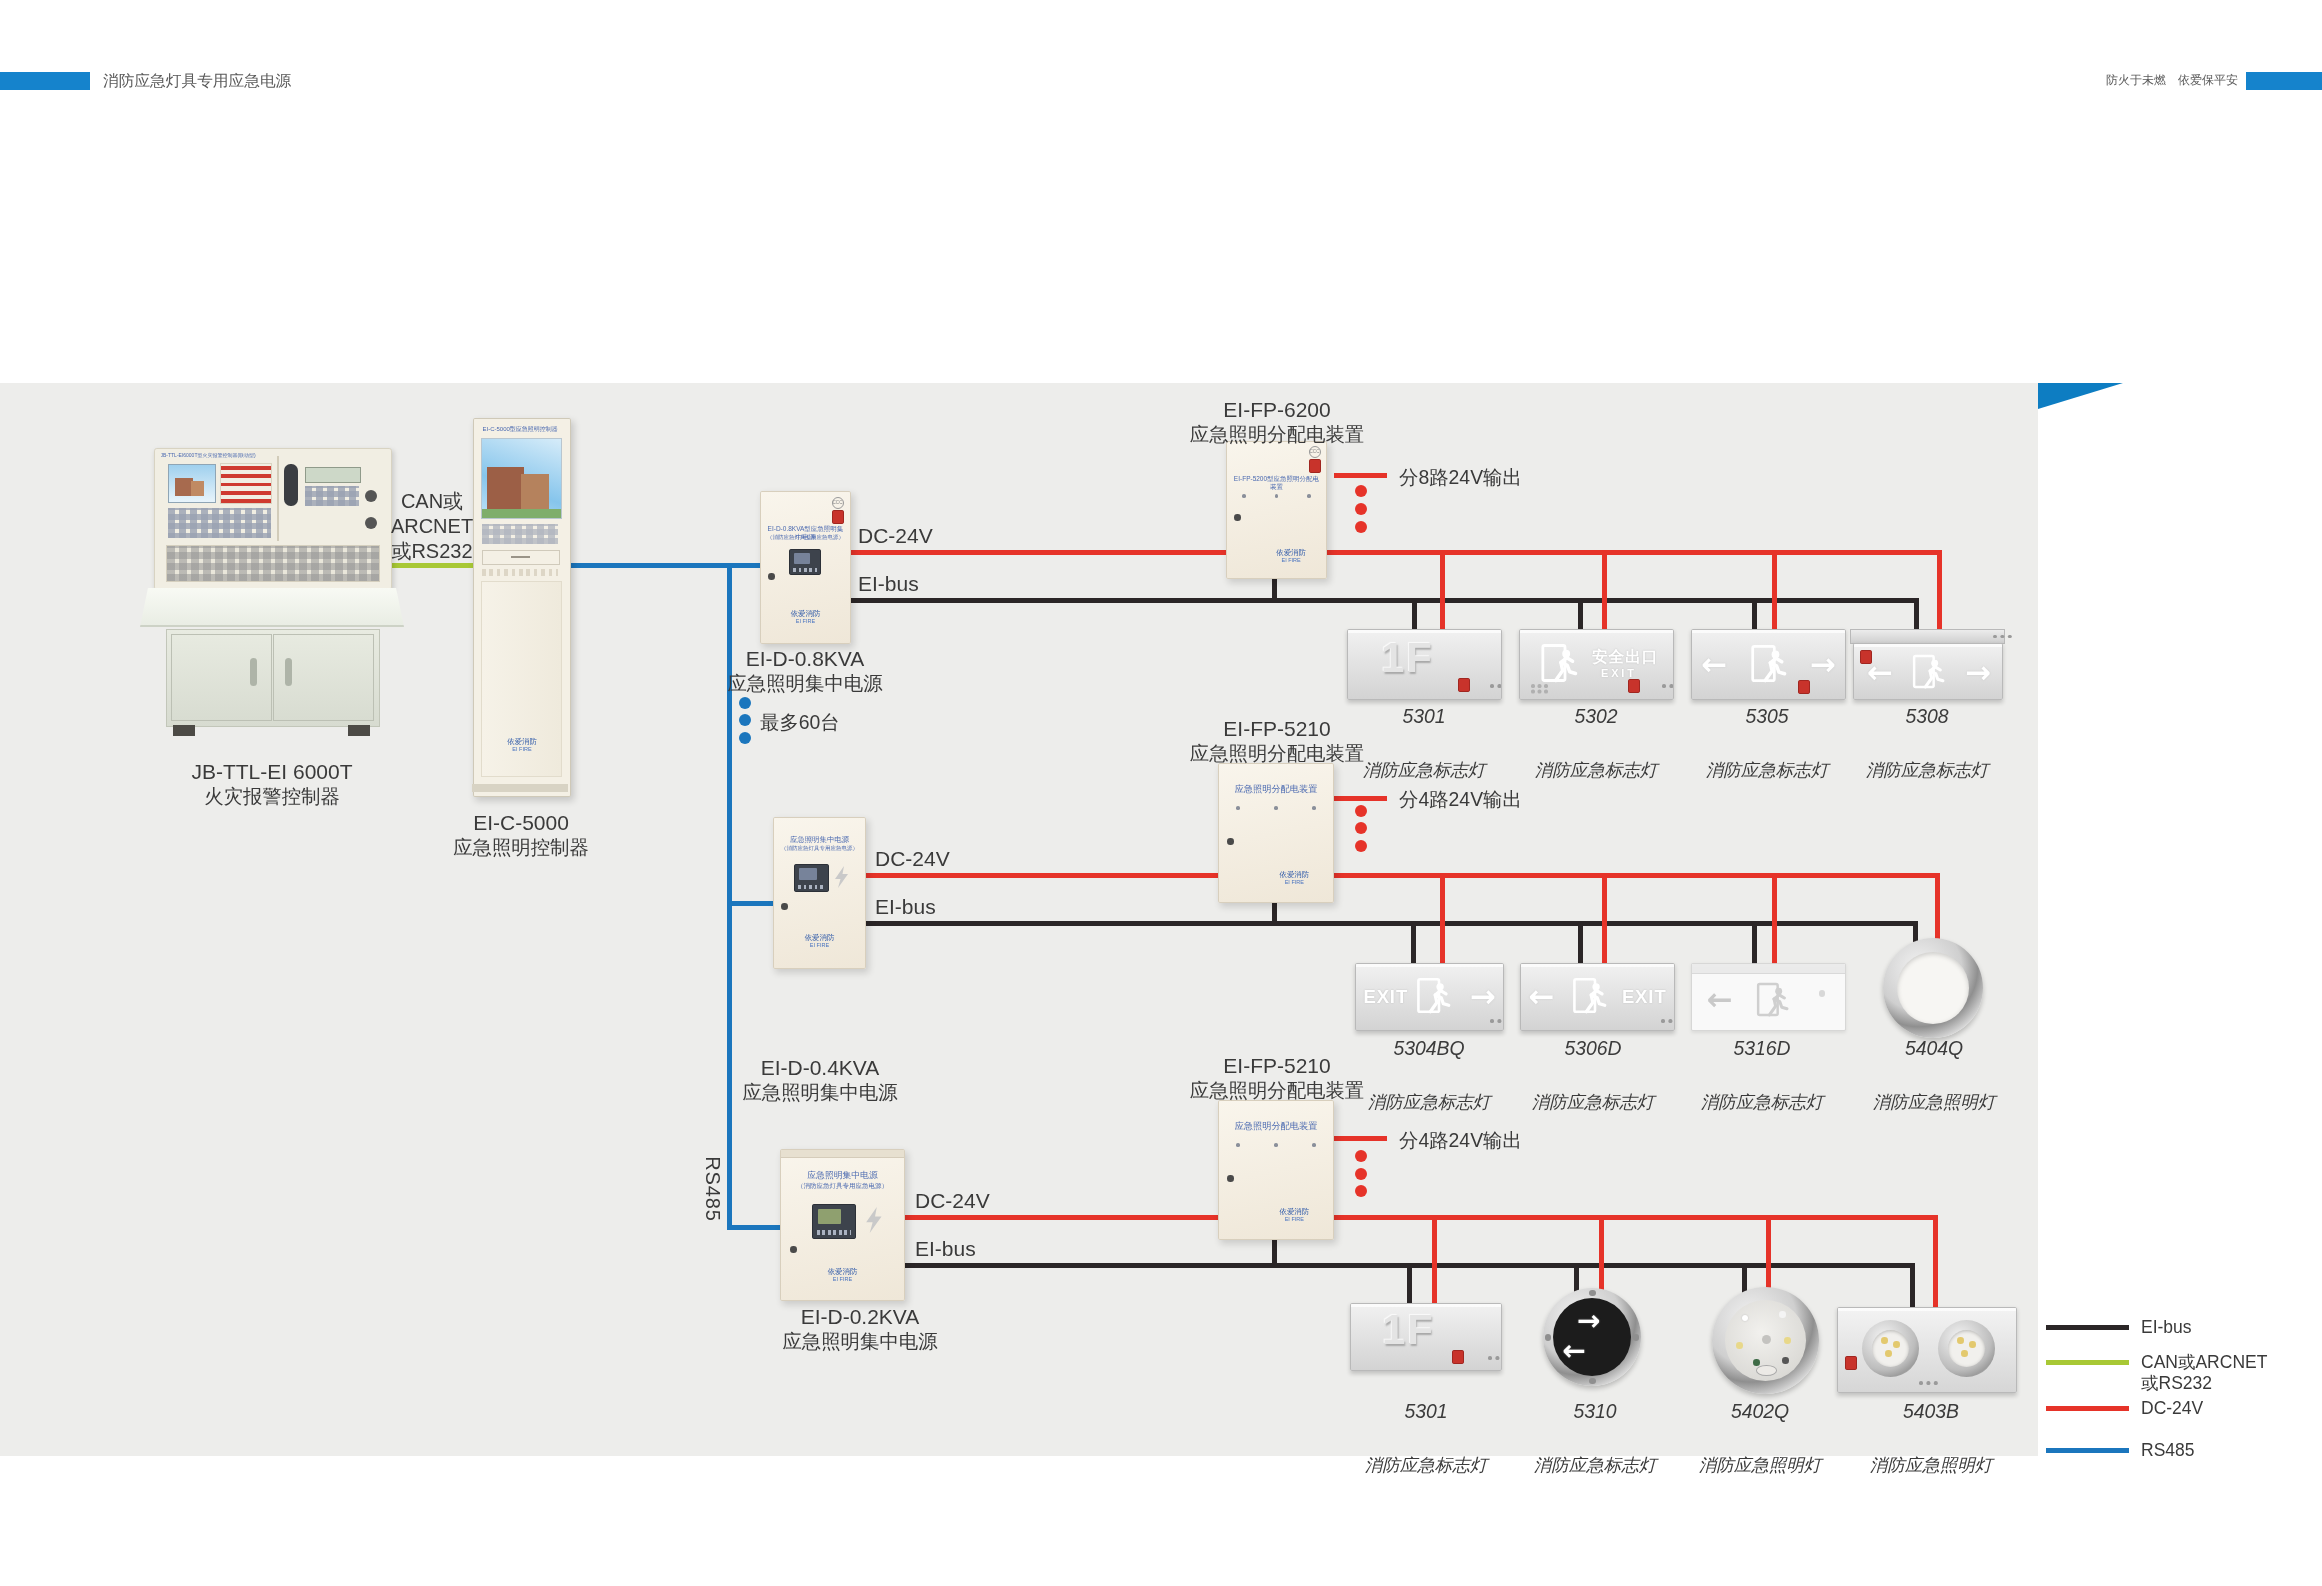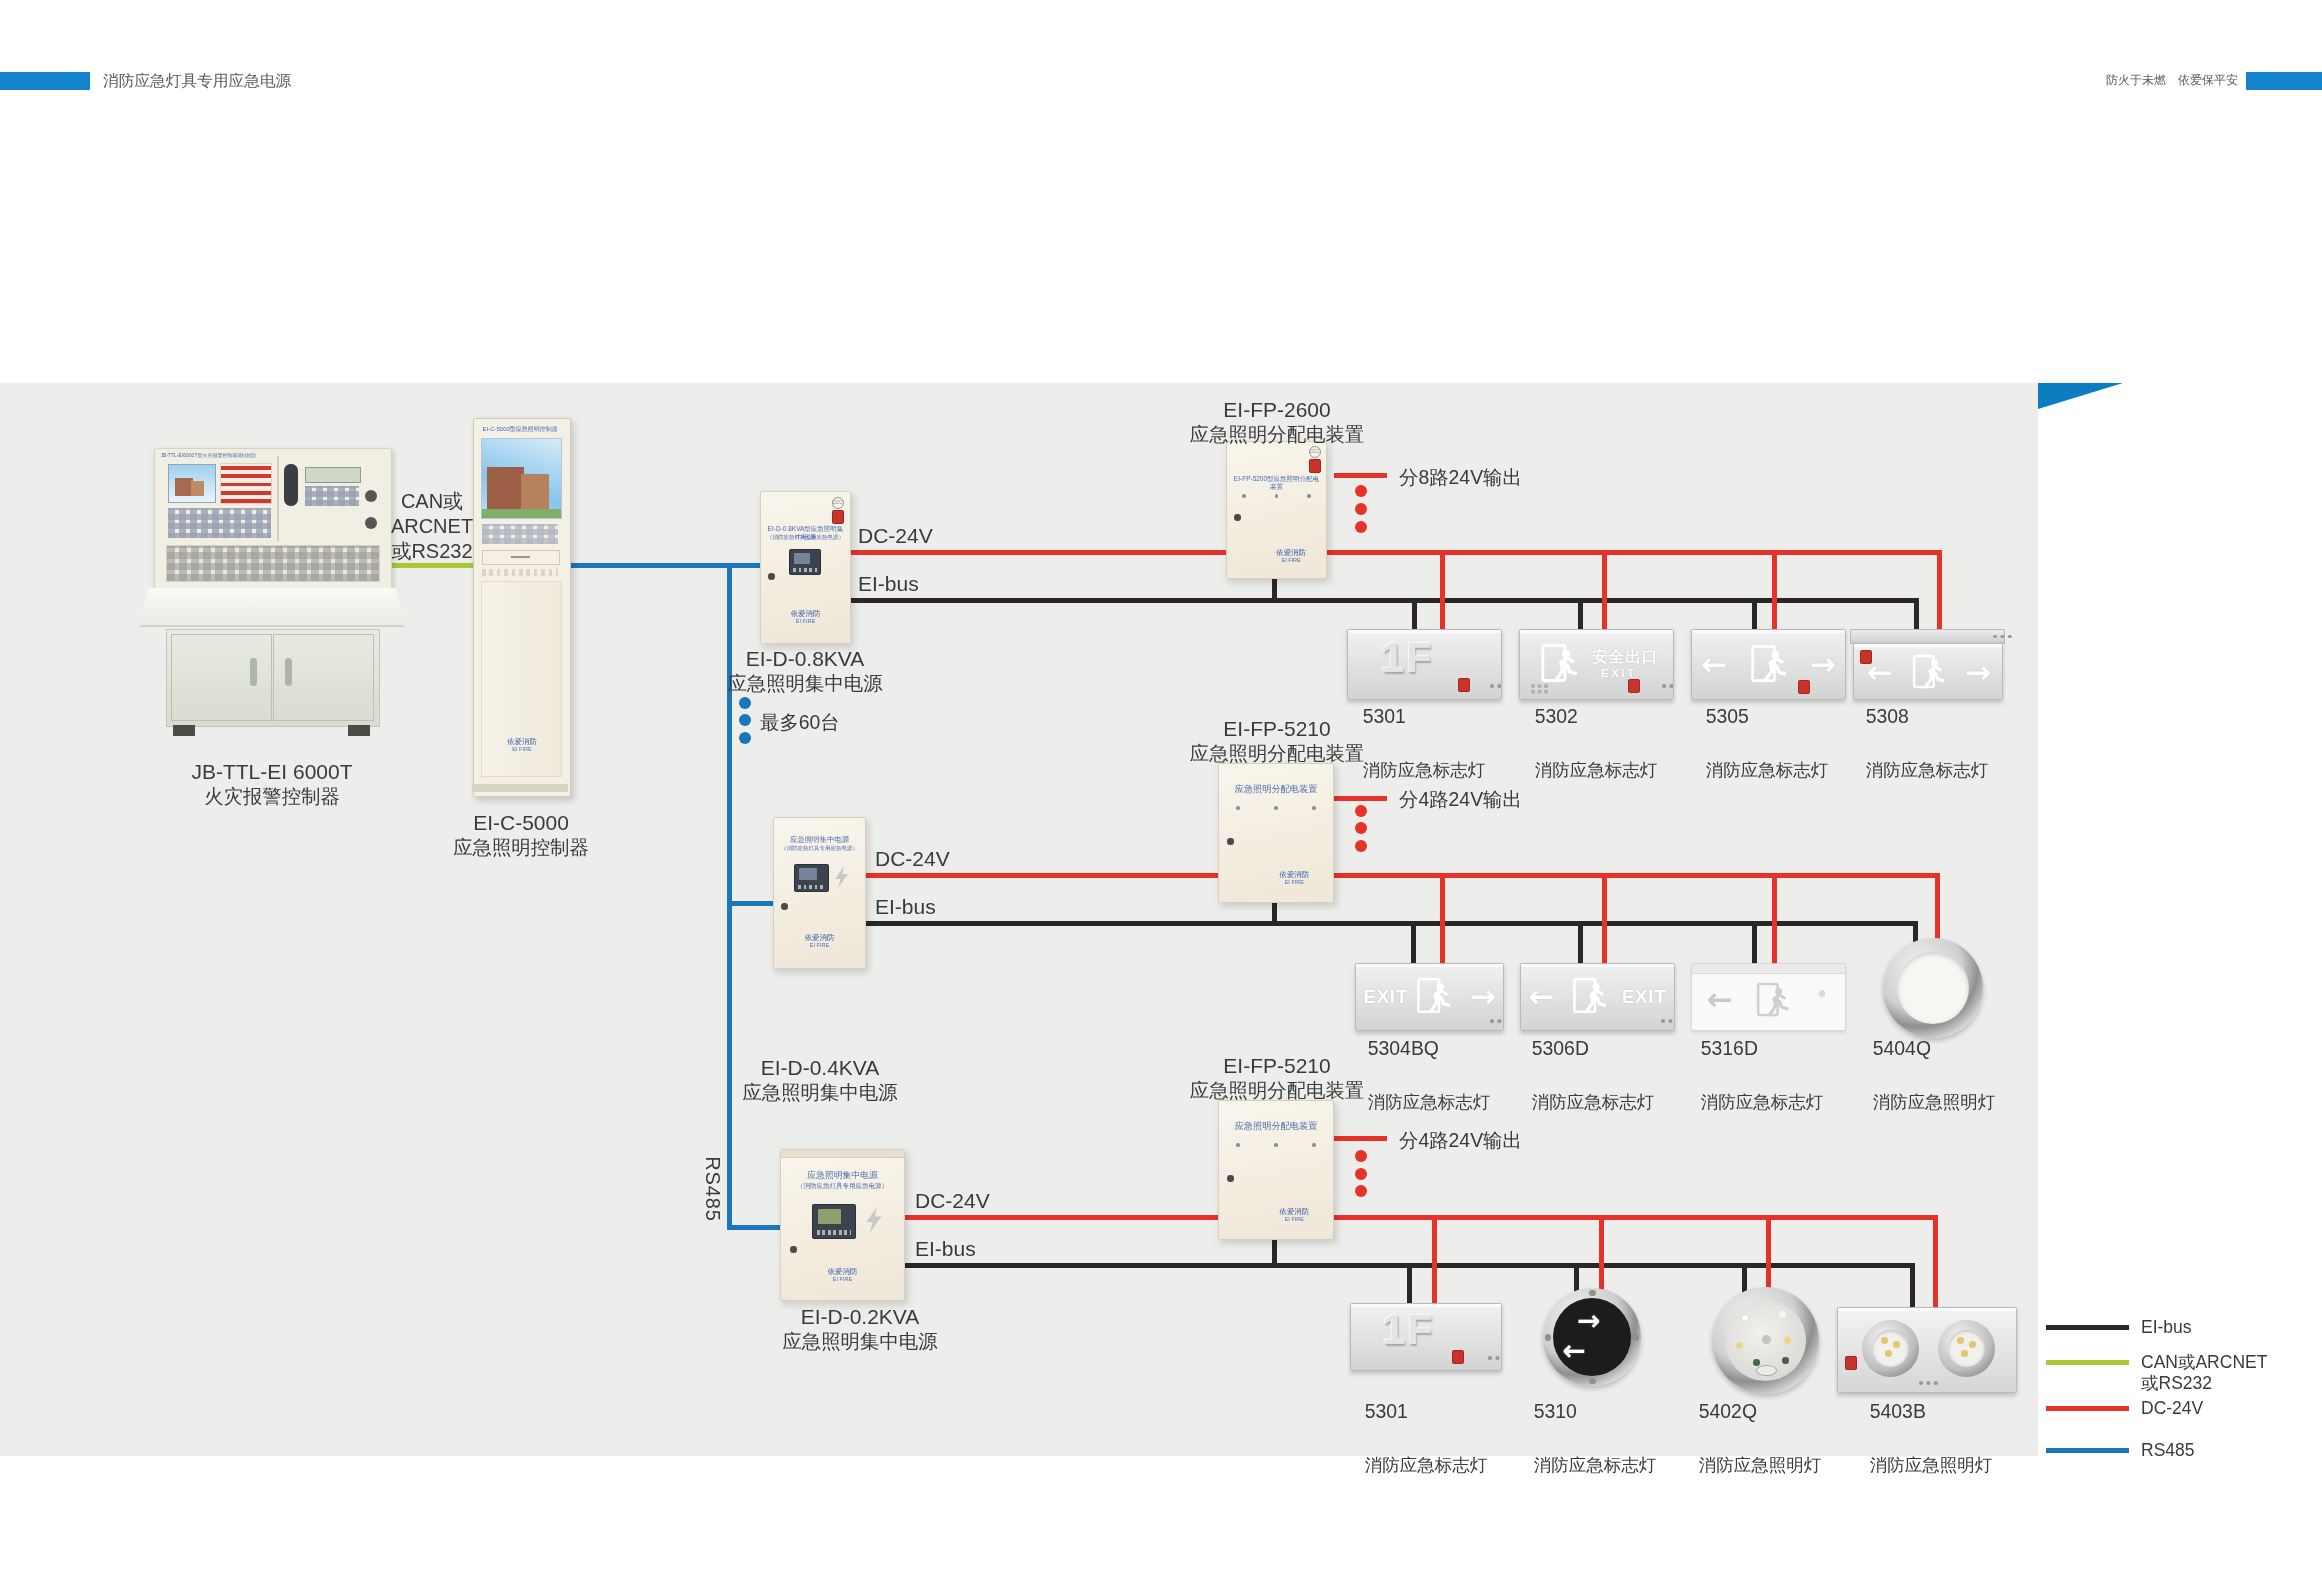--- a/index.html
+++ b/index.html
@@ -9,21 +9,21 @@
   
   .ln{position:absolute;z-index:1;}
   .ln.red{background:var(--red,#e63329);}
   .ln.blk{background:var(--black,#2b2627);}
   .ln.grn{background:var(--green,#a8c835);}
   .ln.blu{background:var(--blue,#1b76bd);}
   
   .dev-label{position:absolute;transform:translateX(-50%);text-align:center;z-index:3;white-space:nowrap;}
   .dev-label .m{font-size:21px;line-height:25px;color:#3a3a3a;}
   .dev-label .n{font-size:19.4px;line-height:24px;color:#3a3a3a;}
-  .lamp-label{position:absolute;transform:translateX(-50%);text-align:left;z-index:3;white-space:nowrap;}
+  .lamp-label{position:absolute;transform:translateX(-50%);text-align:center;z-index:3;white-space:nowrap;font-style:italic;}
   .lamp-label .m{font-size:19.4px;line-height:22px;color:#3b3b3b;}
   .lamp-label .n{font-size:17.5px;line-height:21px;color:#3b3b3b;margin-top:33px;}
   .line-label{position:absolute;font-size:21px;color:#3a3a3a;z-index:3;white-space:nowrap;}
   .out-label{position:absolute;font-size:19.4px;color:#3a3a3a;z-index:3;white-space:nowrap;}
   .rdot{position:absolute;width:12px;height:12px;border-radius:50%;background:var(--red,#e63329);z-index:3;}
   .bdot{position:absolute;width:12px;height:12px;border-radius:50%;background:var(--blue,#1b76bd);z-index:3;}
   
   .fpbox,.psbox{position:absolute;background:linear-gradient(168deg,#f9f5ec,#efe7d8);
     border:0.9px solid #d8cfbd;border-radius:1.8px;box-shadow:2.8px 3.7px 7.4px rgba(0,0,0,.14);z-index:2;}
   .boxtitle{position:absolute;left:4%;width:92%;text-align:center;color:#4a69b0;}
@@ -292,21 +292,21 @@
       <div class="bc">依爱消防</div>
       <div class="be">EI FIRE</div>
     </div>
   </div>
   <div class="dev-label" style="left:860px;top:1304px;">
     <div class="m">EI-D-0.2KVA</div>
     <div class="n">应急照明集中电源</div>
   </div>
 
   <div class="dev-label" style="left:1277px;top:397px;">
-    <div class="m">EI-FP-2600</div>
+    <div class="m">EI-FP-6200</div>
     <div class="n">应急照明分配电装置</div>
   </div>
   <div class="fpbox" style="left:1226px;top:441px;width:99px;height:136px;">
     <div class="ccc" style="right:5.5px;top:3.7px;">CCC</div>
     <div class="redmark" style="right:5.5px;top:16.6px;"></div>
     <div class="boxtitle" style="top:33px;font-size:6.5px;line-height:8.3px;">EI-FP-5200型应急照明分配电装置</div>
     <div class="fpleds" style="top:52px;">
         <i></i>
         <i></i>
         <i></i>

